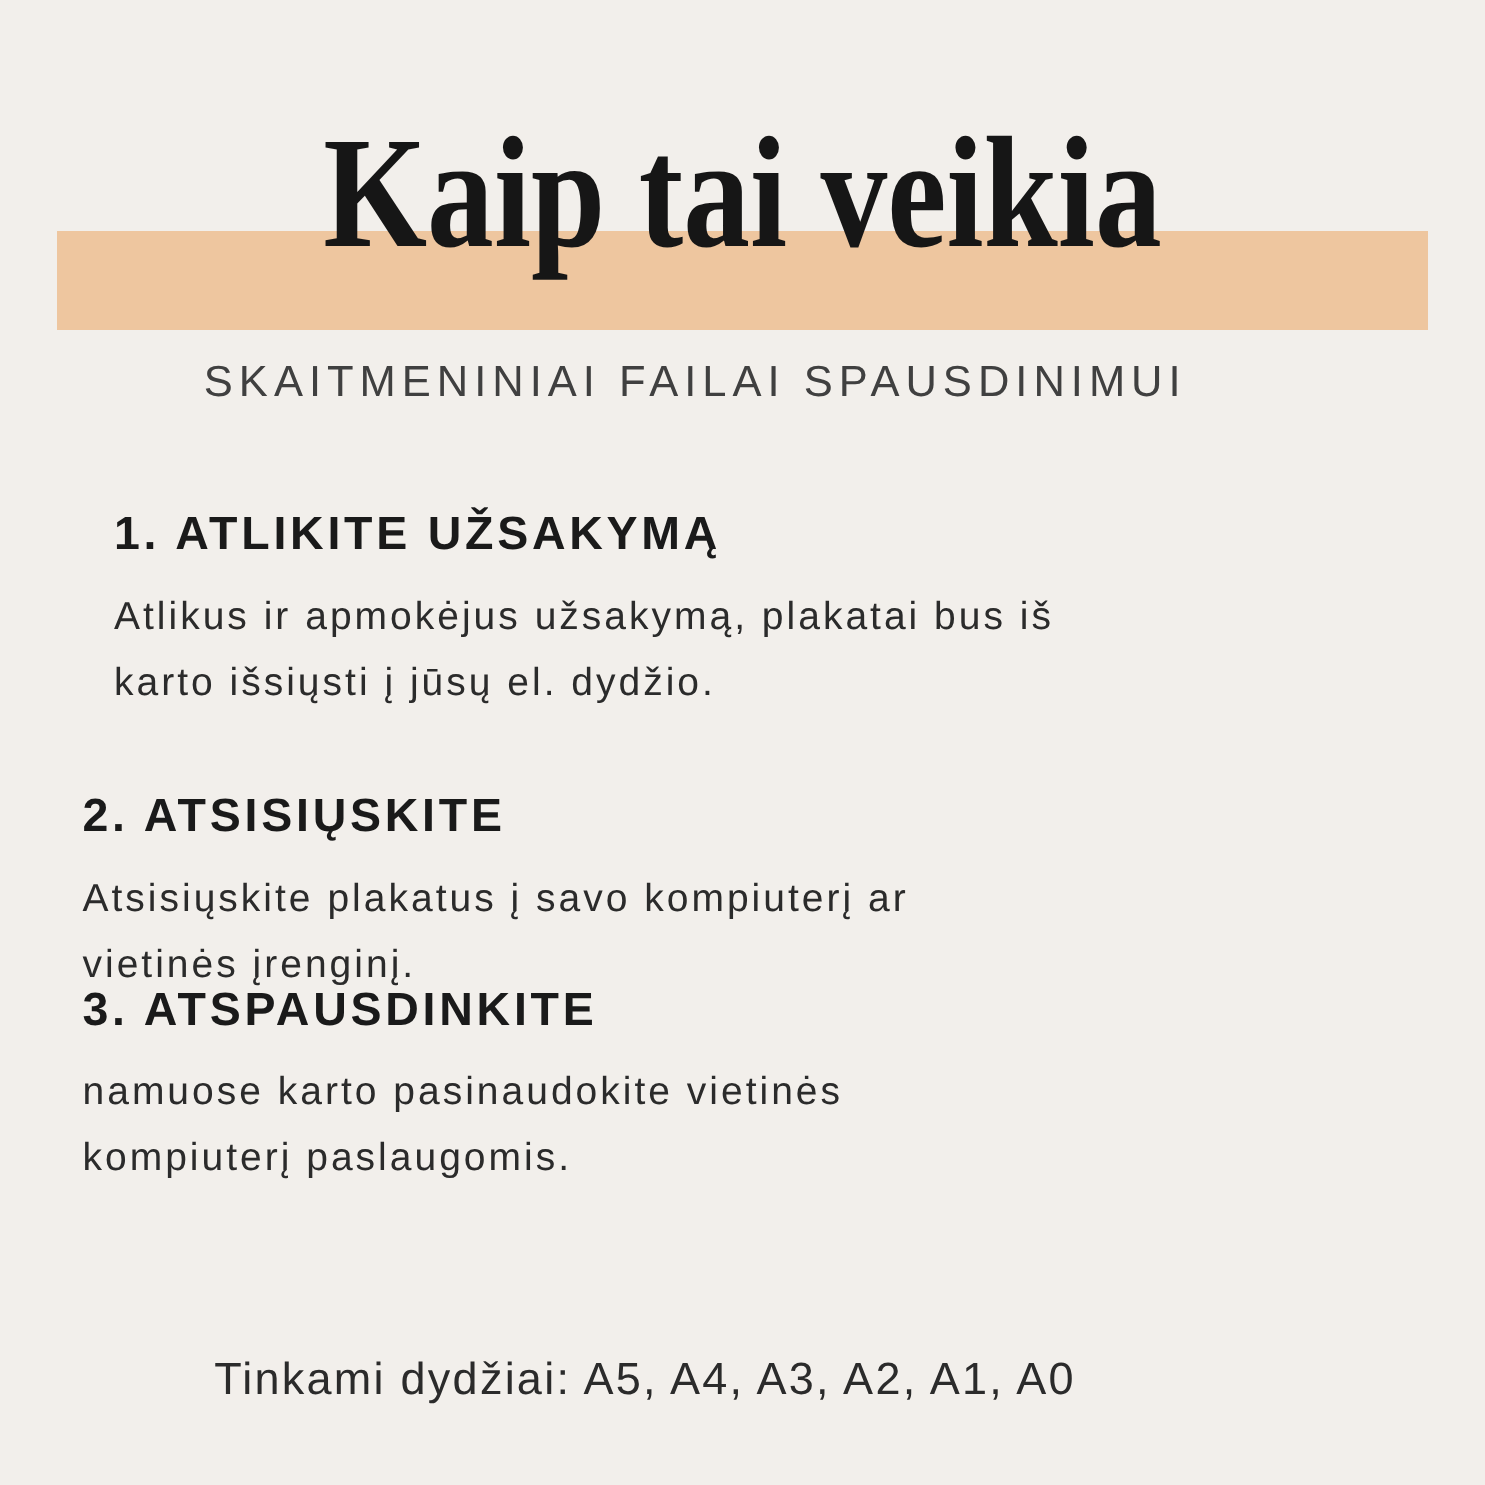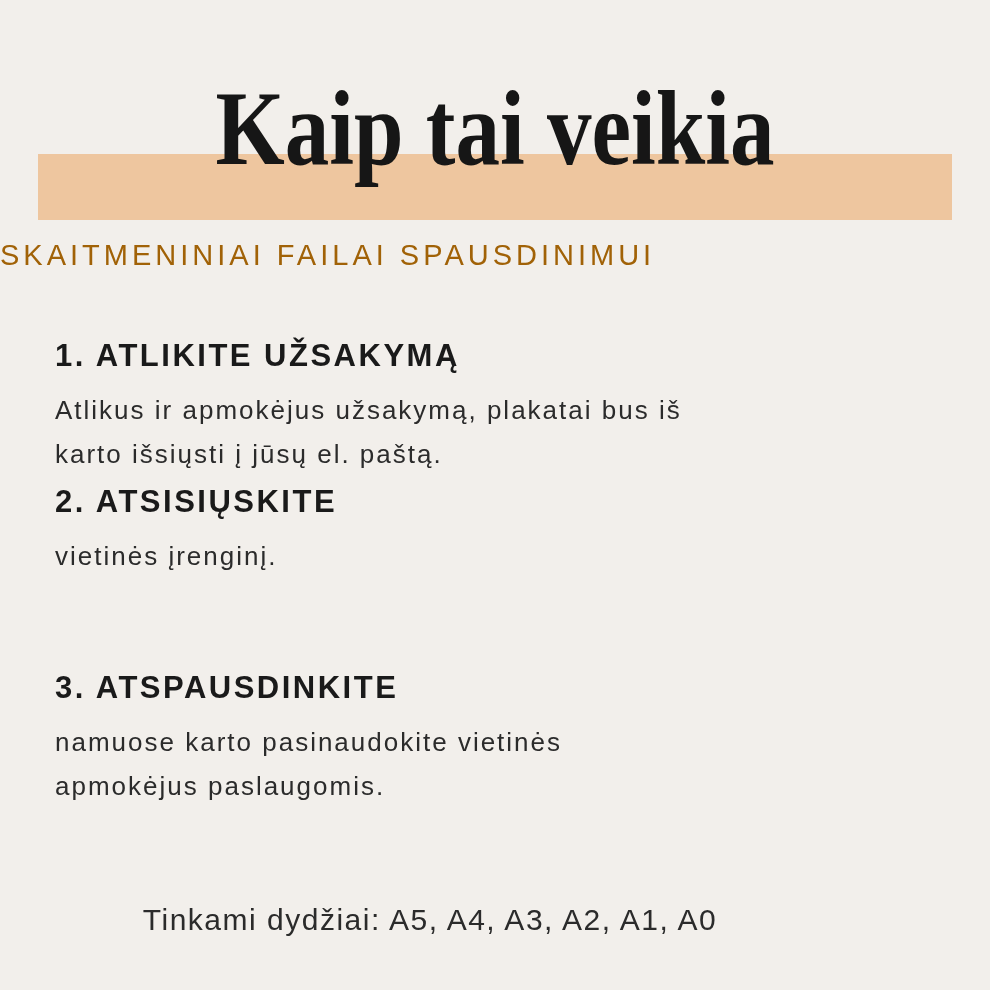--- a/index.html
+++ b/index.html
@@ -38,26 +38,26 @@
     line-height:106px;
     color:var(--ink);
     transform:scaleX(0.84);
     transform-origin:50% 50%;
     white-space:nowrap;
   }
   .subtitle{
     position:absolute;
     left:0;top:240px;
     width:927px;
-    text-align:left;
+    text-align:center;
     font-size:29px;
     line-height:30px;
     font-weight:500;
     letter-spacing:4px;
-    color:#a16207;
+    color:#404040;
     white-space:nowrap;
   }
   .step{
     position:absolute;
     left:55px;
     width:890px;
   }
   .step h2{
     margin:0;
     font-size:31px;
@@ -69,23 +69,23 @@
   }
   .step p{
     margin:12px 0 0 0;
     font-size:26px;
     line-height:44px;
     font-weight:400;
     letter-spacing:2px;
     color:var(--body-ink);
   }
   .step p .line{display:block;white-space:nowrap;}
-  .step-1{top:336px;}
-  .step-2{top:482px;}
-  .step-3{top:668px;}
+  .step-1{top:336px;margin-left:21px;}
+  .step-2{top:524px;}
+  .step-3{top:653px;}
   .footer{
     position:absolute;
     left:0;top:902px;
     width:860px;
     text-align:center;
     font-size:30px;
     line-height:36px;
     letter-spacing:1.5px;
     color:var(--body-ink);
     white-space:nowrap;
@@ -99,34 +99,35 @@
   <div class="accent-bar"></div>
 
   <h1 class="title">Kaip tai veikia</h1>
 
   <div class="subtitle">SKAITMENINIAI FAILAI SPAUSDINIMUI</div>
 
   <section class="step step-1">
     <h2>1. ATLIKITE UŽSAKYMĄ</h2>
     <p>
       <span class="line">Atlikus ir apmokėjus užsakymą, plakatai bus iš</span>
-      <span class="line">karto išsiųsti į jūsų el. paštą.</span>
+      <span class="line">karto išsiųsti į jūsų el. dydžio.</span>
     </p>
   </section>
 
   <section class="step step-2">
     <h2>2. ATSISIŲSKITE</h2>
     <p>
+      <span class="line">Atsisiųskite plakatus į savo kompiuterį ar</span>
       <span class="line">vietinės įrenginį.</span>
     </p>
   </section>
 
   <section class="step step-3">
     <h2>3. ATSPAUSDINKITE</h2>
     <p>
       <span class="line">namuose karto pasinaudokite vietinės</span>
-      <span class="line">apmokėjus paslaugomis.</span>
+      <span class="line">kompiuterį paslaugomis.</span>
     </p>
   </section>
 
   <div class="footer">Tinkami dydžiai: A5, A4, A3, A2, A1, A0</div>
 
 </div>
 
 </body></html>

